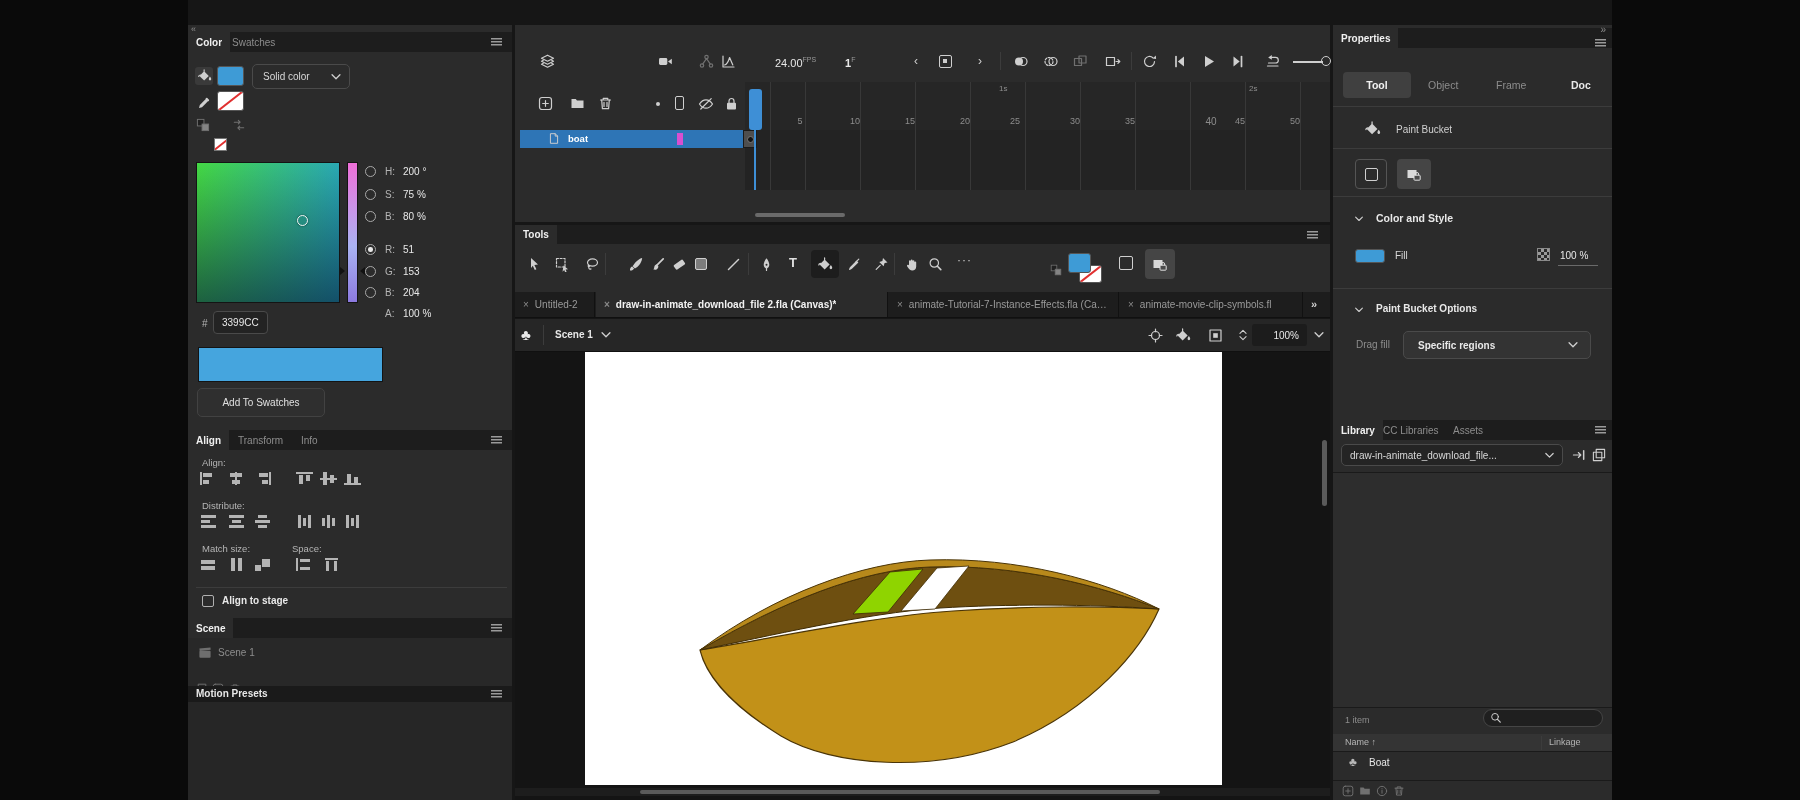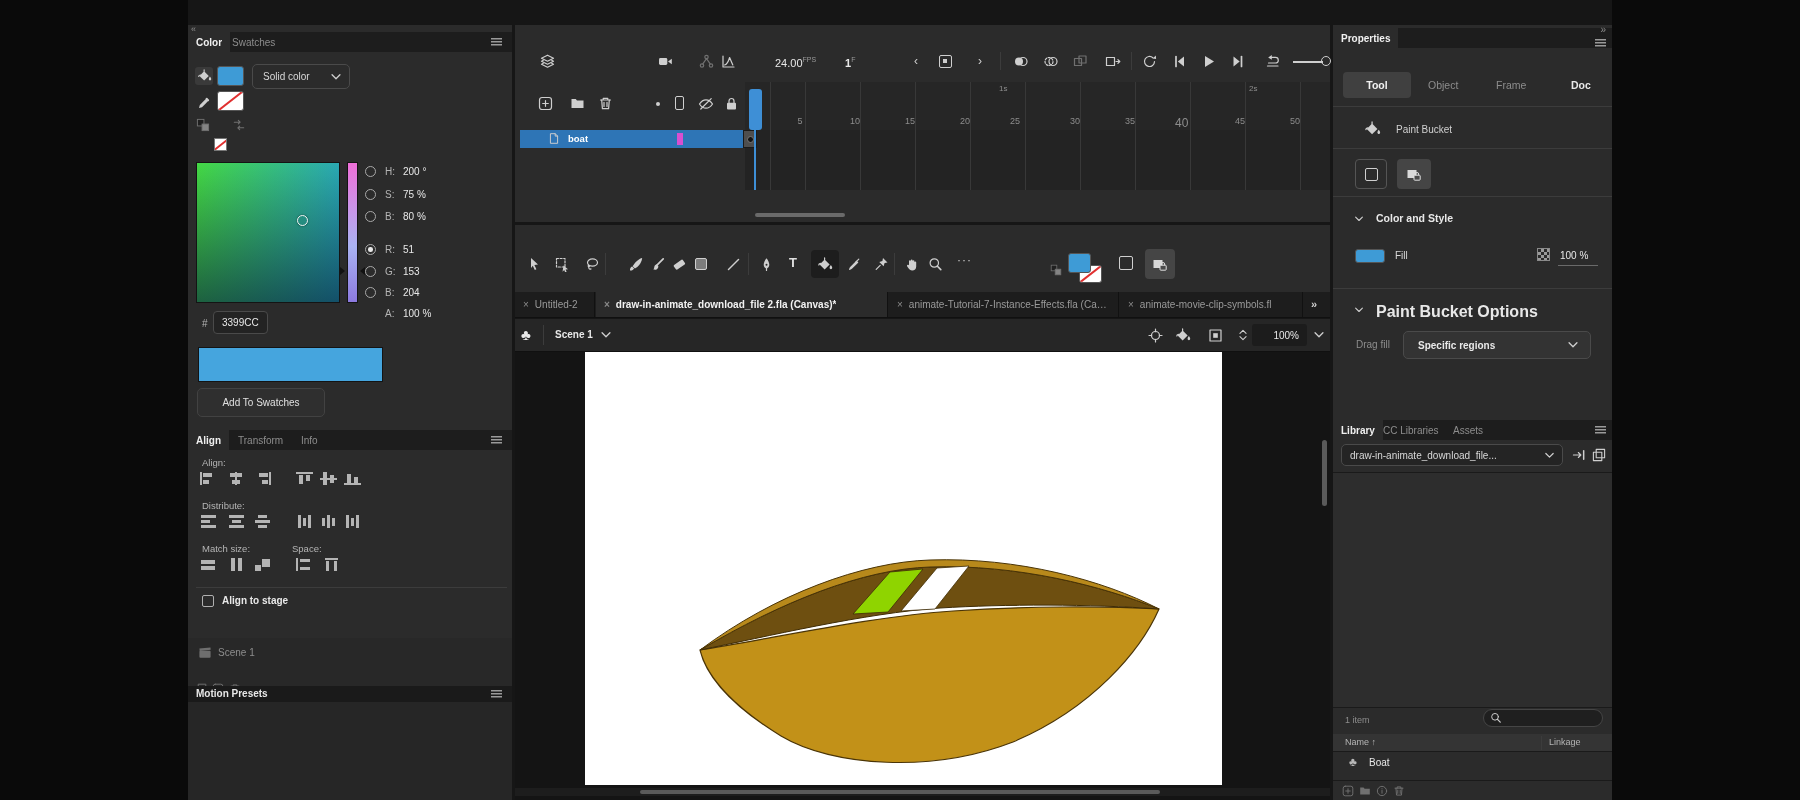--- a/index.html
+++ b/index.html
@@ -354,20 +354,26 @@
     <div class="lbl" style="left:104px;top:518px;font-size:9.5px">Space:</div>
     <div class="aic" style="left:12px;top:533px;background-image:linear-gradient(#ccc,#ccc),linear-gradient(#ccc,#ccc);background-size:14px 4px,14px 4px;background-position:1px 2px,1px 8px"></div>
     <div class="aic" style="left:40px;top:533px;background-image:linear-gradient(#ccc,#ccc),linear-gradient(#ccc,#ccc);background-size:4px 13px,4px 13px;background-position:3px 0,10px 0"></div>
     <div class="aic" style="left:66px;top:533px;background-image:linear-gradient(#ccc,#ccc),linear-gradient(#ccc,#ccc);background-size:6px 6px,8px 8px;background-position:1px 7px,8px 1px"></div>
     <div class="aic" style="left:108px;top:533px;background-image:linear-gradient(#ccc,#ccc),linear-gradient(#ccc,#ccc),linear-gradient(#ccc,#ccc);background-size:10px 3px,10px 3px,2px 13px;background-position:4px 1px,4px 9px,0 0"></div>
     <div class="aic" style="left:136px;top:533px;background-image:linear-gradient(#ccc,#ccc),linear-gradient(#ccc,#ccc),linear-gradient(#ccc,#ccc);background-size:3px 10px,3px 10px,13px 2px;background-position:2px 3px,10px 3px,1px 0"></div>
     <div class="divid" style="left:8px;right:5px;top:562px"></div>
     <div class="chk" style="left:14px;top:570px"></div>
     <div class="wlbl" style="left:34px;top:570px;font-weight:bold">Align to stage</div>
 
+    <div class="panelbar" style="top:593px">
+      <div class="ptab on" style="left:0">
+            <span>Scene</span>
+          </div>
+      <div class="hmenu" style="right:10px;top:6px"></div>
+    </div>
     <div class="x" style="left:0;top:613px;right:0;height:62px;background:#282828">
       <div class="i dim" style="left:10px;top:8px;width:14px;height:14px">
             <svg width="14" height="14">
               <use href="#s-clap"></use>
             </svg>
           </div>
       <div class="dimlbl" style="left:30px;top:9px">Scene 1</div>
       <div class="i dim" style="left:6px;top:44px;width:13px;height:13px">
             <svg width="12" height="12">
               <use href="#s-newlib"></use>
@@ -504,21 +510,21 @@
       <div class="x ruler-strip gridlines" style="left:230px;top:57px;width:585px;height:48px;background-position:60px 0">
         <div class="dimlbl" style="left:254px;top:2px;font-size:8px">1s</div>
         <div class="dimlbl" style="left:504px;top:2px;font-size:8px">2s</div>
         <div class="dimlbl" style="left:45px;top:34px;width:20px;text-align:center;font-size:9px">5</div>
         <div class="dimlbl" style="left:100px;top:34px;width:20px;text-align:center;font-size:9px">10</div>
         <div class="dimlbl" style="left:155px;top:34px;width:20px;text-align:center;font-size:9px">15</div>
         <div class="dimlbl" style="left:210px;top:34px;width:20px;text-align:center;font-size:9px">20</div>
         <div class="dimlbl" style="left:265px;top:34px;width:20px;text-align:left;font-size:9px">25</div>
         <div class="dimlbl" style="left:320px;top:34px;width:20px;text-align:center;font-size:9px">30</div>
         <div class="dimlbl" style="left:375px;top:34px;width:20px;text-align:center;font-size:9px">35</div>
-        <div class="dimlbl" style="left:430px;top:34px;width:20px;font-size:12px">40</div>
+        <div class="dimlbl" style="left:456px;top:34px;width:20px;text-align:center;font-size:10px">40</div>
         <div class="dimlbl" style="left:485px;top:34px;width:20px;text-align:center;font-size:9px">45</div>
         <div class="dimlbl" style="left:540px;top:34px;width:20px;text-align:center;font-size:9px">50</div>
       </div>
 
       <div class="x gridlines" style="left:230px;top:105px;width:585px;height:60px;background-color:#232323;background-position:60px 0"></div>
       <div class="x" style="left: 5px; top: 105px; width: 237px; height: 18px; background: rgb(46, 117, 182);">
         <div class="i" style="left:27px;top:2px;width:13px;height:13px">
               <svg width="12" height="13" style="stroke:#e8f2fb">
                 <use href="#s-page"></use>
               </svg>
@@ -530,20 +536,26 @@
         <div style="width:7px;height:7px;border-radius:50%;background:#141414;border:1px solid #777"></div>
       </div>
 
       <div class="x" style="left: 239px; top: 105px; width: 2px; height: 60px; background: rgb(62, 143, 214);"></div>
       <div class="x" style="left: 234px; top: 64px; width: 13px; height: 41px; border-radius: 3px; background: rgb(62, 143, 214);"></div>
 
       <div class="x" style="left:240px;top:188px;width:90px;height:4px;background:#6a6a6a;border-radius:2px"></div>
     </div>
 
     <div class="x" style="left:0;top:200px;width:815px;height:67px;background:#2b2b2b">
+      <div class="panelbar" style="top:0;height:19px">
+        <div class="ptab on" style="left:0;height:19px">
+              <span>Tools</span>
+            </div>
+        <div class="hmenu" style="right:12px;top:6px"></div>
+      </div>
       <div class="i" style="left:11px;top:31px;width:16px;height:16px">
             <svg width="15" height="15">
               <use href="#s-cursor"></use>
             </svg>
           </div>
       <div class="i" style="left:39px;top:31px;width:16px;height:16px">
             <svg width="15" height="15">
               <use href="#s-marquee"></use>
             </svg>
           </div>
@@ -743,21 +755,21 @@
     <div class="x" style="left:204px;top:223px;width:13px;height:13px;border:1px solid #8a8a8a;background:linear-gradient(45deg,#9a9a9a 25%,transparent 25%,transparent 75%,#9a9a9a 75%),linear-gradient(45deg,#9a9a9a 25%,transparent 25%,transparent 75%,#9a9a9a 75%);background-size:6px 6px;background-position:0 0,3px 3px"></div>
     <div class="wlbl" style="left:227px;top:225px">100 %</div>
     <div class="x" style="left:225px;top:240px;width:40px;height:1px;background:#6a6a6a"></div>
     <div class="divid" style="left:0;right:0;top:263px"></div>
 
     <div class="i" style="left:20px;top:279px;width:12px;height:12px">
           <svg width="12" height="12">
             <use href="#s-chevd"></use>
           </svg>
         </div>
-    <div class="wlbl" style="left:43px;top:278px;font-weight:bold;font-size:16px">Paint Bucket Options</div>
+    <div class="wlbl" style="left:43px;top:278px;font-weight:bold;font-size:10px">Paint Bucket Options</div>
     <div class="dimlbl" style="left:23px;top:314px">Drag fill</div>
     <div class="select" style="left:70px;top:306px;width:188px;height:28px;padding-left:14px;background:#333;font-weight:bold;color:#e8e8e8">
       <span>Specific regions</span>
       <svg width="14" height="14" style="position:absolute;right:10px">
             <use href="#s-chevd"></use>
           </svg>
     </div>
 
     <div class="panelbar" style="top:395px">
       <div class="ptab on" style="left:0">

